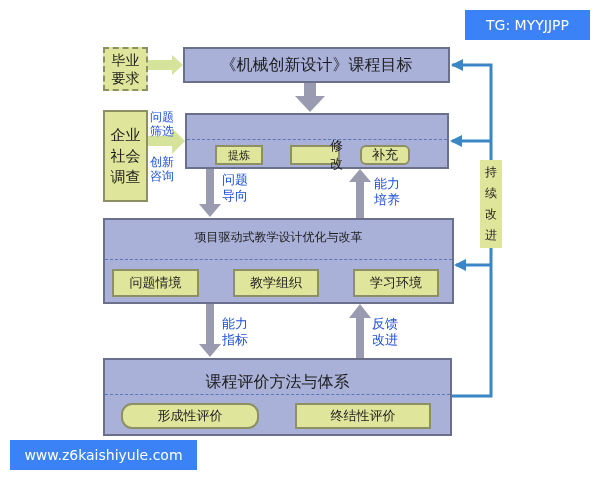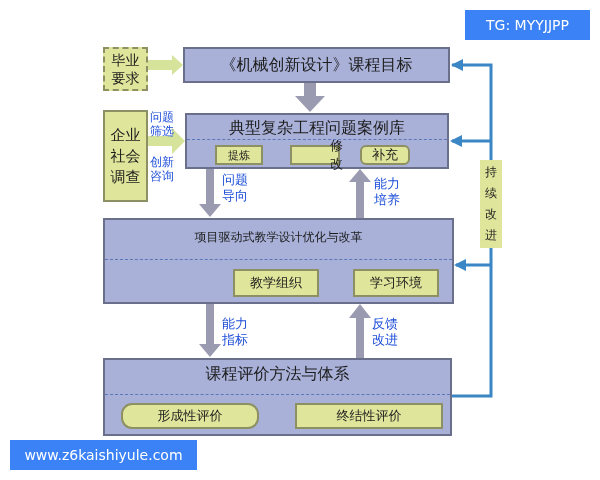--- a/index.html
+++ b/index.html
@@ -55,46 +55,46 @@
 <div class="abs greenbox" style="left:103px;top:110px;width:45px;height:92px;font-size:15px;line-height:21px;white-space:pre;">企业
 社会
 调查</div>
 
 <div class="abs label" style="left:150px;top:110px;white-space:pre;font-size:12px;line-height:14px;">问题
 筛选</div>
 <div class="abs label" style="left:150px;top:155px;white-space:pre;font-size:12px;line-height:14px;">创新
 咨询</div>
 
 <div class="abs bluebox" style="left:185px;top:113px;width:264px;height:56px;">
-  <div class="title" style="padding-top:3px;font-size:16px;">典型复杂工程问题案例库</div>
   <div class="dotted" style="top:24px;"></div>
   <div class="abs greenbox" style="left:28px;top:30px;width:48px;height:20px;font-size:11px;">提炼</div>
   <div class="abs greenbox" style="left:103px;top:30px;width:50px;height:20px;font-size:13px;padding-left:43px;">修改</div>
   <div class="abs greenbox" style="left:173px;top:30px;width:50px;height:20px;font-size:13px;border-radius:6px;">补充</div>
 </div>
 
 <div class="abs label" style="left:222px;top:172px;white-space:pre;">问题
 导向</div>
 <div class="abs label" style="left:374px;top:176px;white-space:pre;">能力
 培养</div>
 
 <div class="abs bluebox" style="left:103px;top:218px;width:351px;height:86px;">
   <div class="title" style="padding-top:9px;font-size:12px;font-family:Liberation Mono, monospace;">项目驱动式教学设计优化与改革</div>
   <div class="dotted" style="top:39px;"></div>
+  <div class="abs greenbox" style="left:7px;top:49px;width:87px;height:28px;font-size:13px;">问题情境</div>
   <div class="abs greenbox" style="left:128px;top:49px;width:86px;height:28px;font-size:13px;">教学组织</div>
   <div class="abs greenbox" style="left:248px;top:49px;width:86px;height:28px;font-size:13px;">学习环境</div>
 </div>
 
 <div class="abs label" style="left:222px;top:316px;white-space:pre;">能力
 指标</div>
 <div class="abs label" style="left:372px;top:316px;white-space:pre;">反馈
 改进</div>
 
 <div class="abs bluebox" style="left:103px;top:358px;width:349px;height:78px;">
-  <div class="title" style="padding-top:4px;font-size:16px;">课程评价方法与体系</div>
+  <div class="title" style="padding-top:12px;font-size:16px;">课程评价方法与体系</div>
   <div class="dotted" style="top:34px;"></div>
   <div class="abs greenbox" style="left:16px;top:43px;width:138px;height:26px;font-size:13px;border-radius:11px;">形成性评价</div>
-  <div class="abs greenbox" style="left:190px;top:43px;width:148px;height:26px;font-size:13px;">终结性评价</div>
+  <div class="abs greenbox" style="left:190px;top:43px;width:136px;height:26px;font-size:13px;">终结性评价</div>
 </div>
 
 <div class="abs greenbox" style="left:480px;top:160px;width:22px;height:88px;font-size:12px;line-height:21px;border:none;white-space:normal;word-break:break-all;">持续改进</div>
 
 <div class="abs wm" style="left:10px;top:440px;width:187px;height:30px;">www.z6kaishiyule.com</div>
 
 </body></html>

